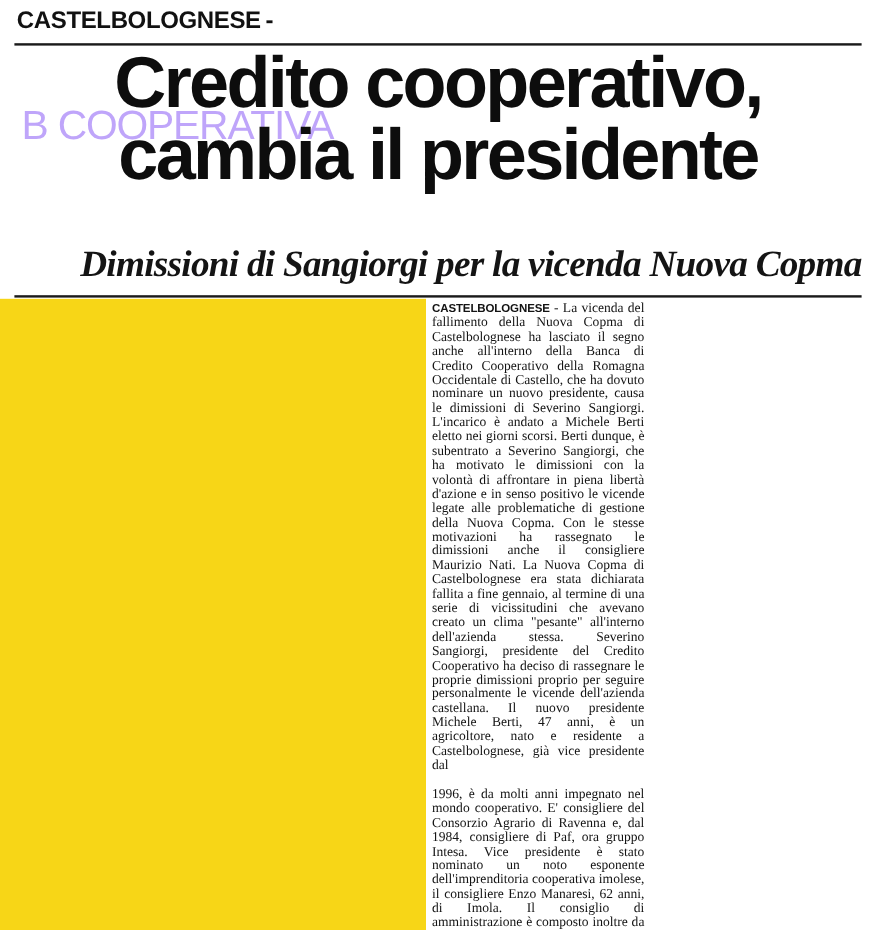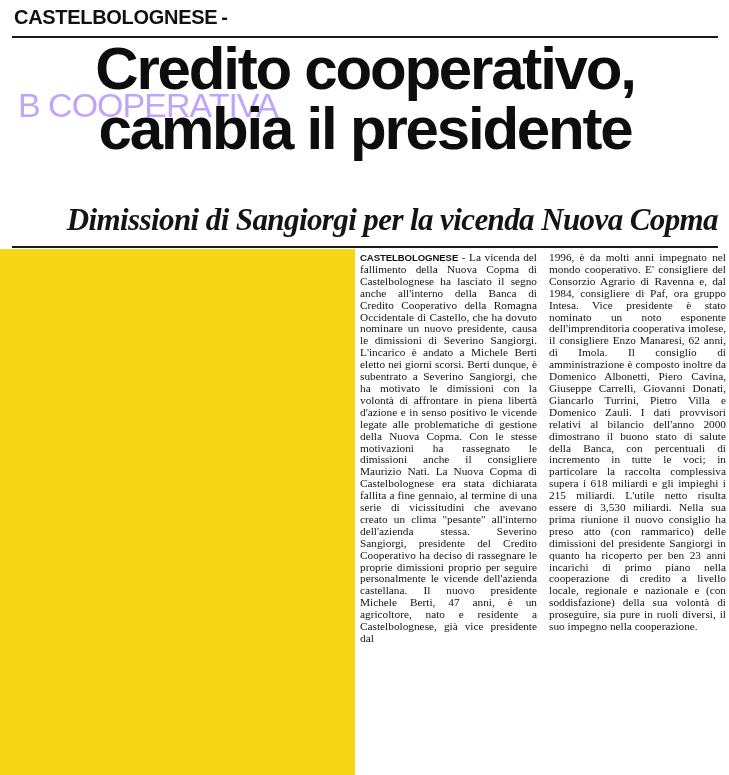--- a/index.html
+++ b/index.html
@@ -111,20 +111,21 @@
 
   
   .body-area {
     position: absolute;
     left: 360px;
     top: 252px;
     width: 366px;
     height: 520px;
     display: flex;
     gap: 12px;
+    flex-direction: column;
   }
   .col {
     width: 177px;
     font-family: "Liberation Serif", serif;
     font-size: 11.3px;
     line-height: 11.9px;
     text-align: justify;
     text-justify: inter-word;
     color: #131313;
     hyphens: manual;

